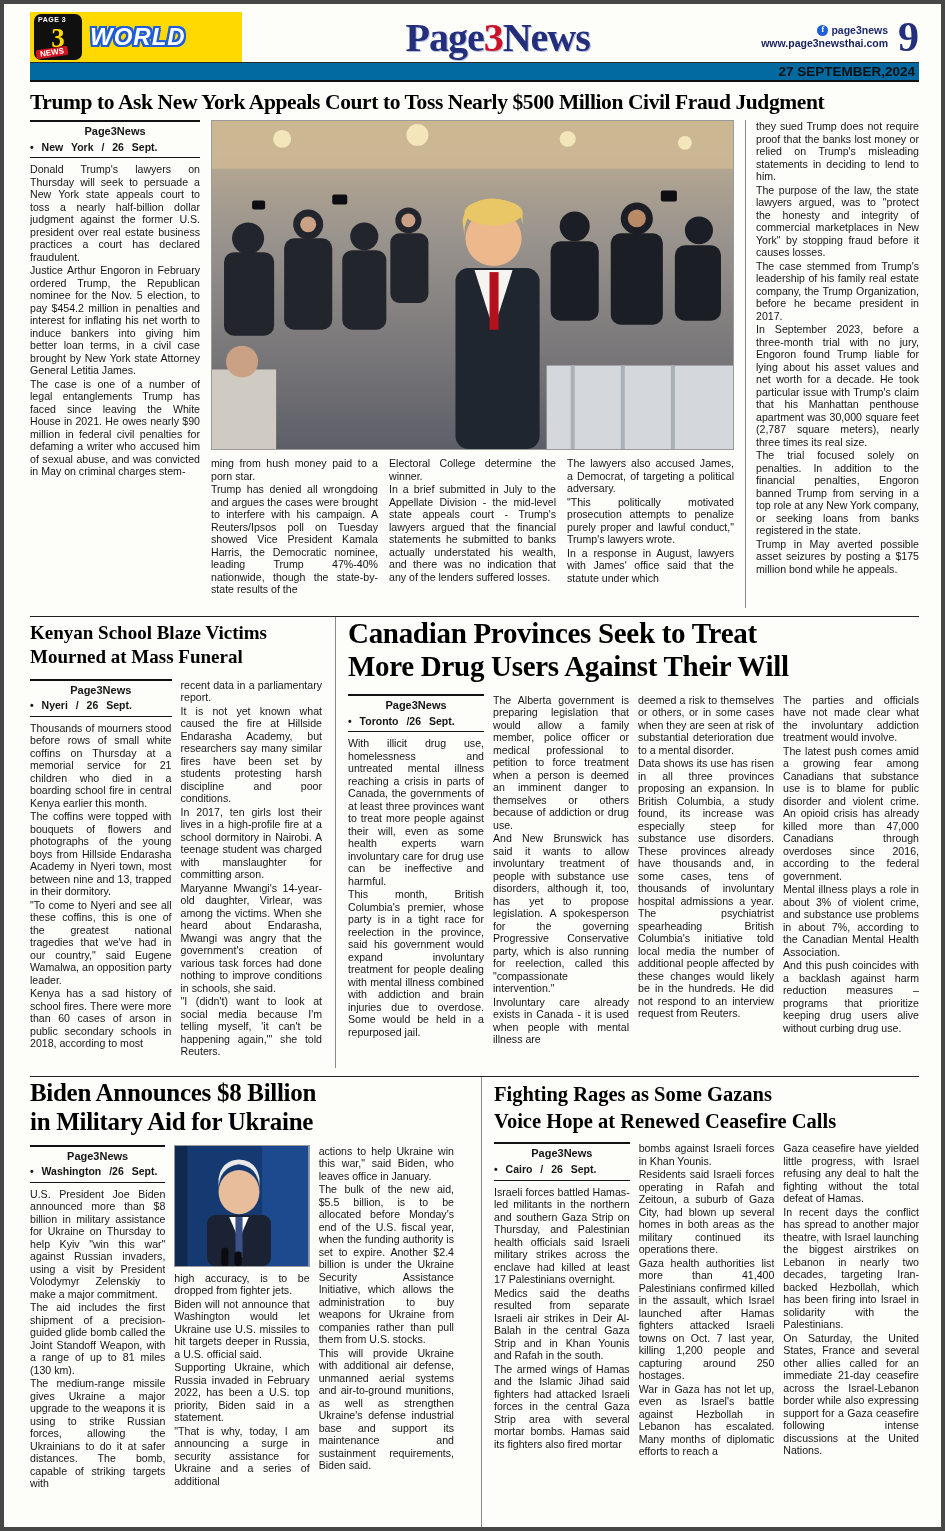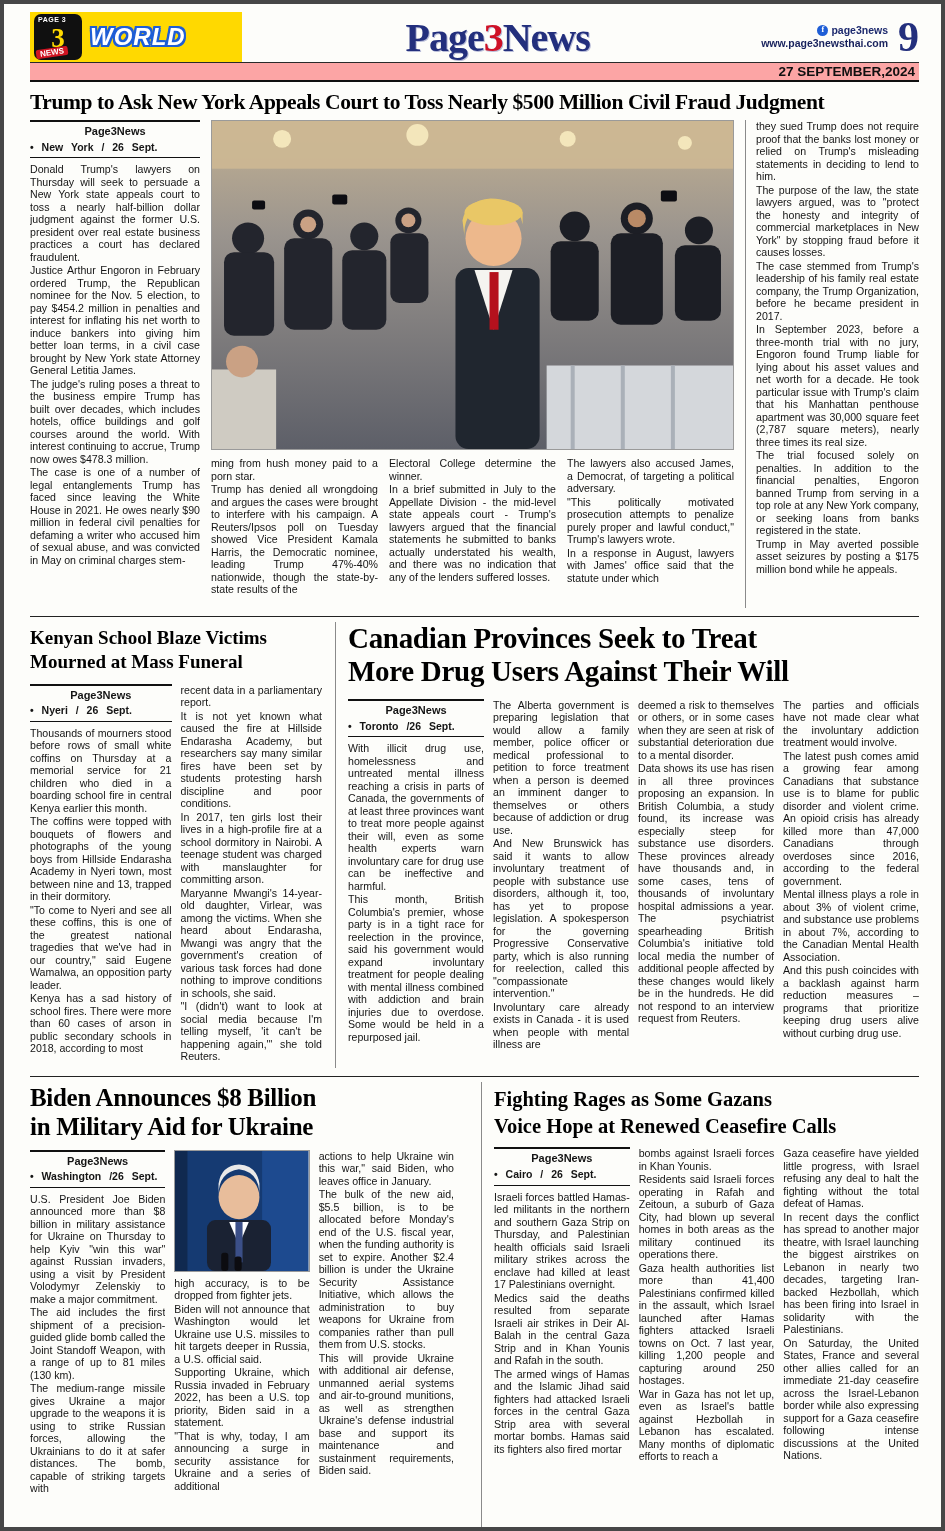--- a/index.html
+++ b/index.html
@@ -18,21 +18,21 @@
   .world { font: italic 900 24px "Liberation Sans", sans-serif; color: #ffffff; letter-spacing: 1px;
     text-shadow: -2px 0 #1f5ed6, 2px 0 #1f5ed6, 0 -2px #1f5ed6, 0 2px #1f5ed6, 2px 2px #1f5ed6, -2px -2px #1f5ed6, 2px -2px #1f5ed6, -2px 2px #1f5ed6; }
   .masthead { flex: 1; text-align: center; align-self: center; font-family: "Liberation Serif", serif; font-weight: bold; font-size: 40px; color: #232f7d; letter-spacing: -1px; text-shadow: 1px 1px 0 #b9bdd8; }
   .masthead .m2 { color: #cf1126; }
   .header-right { display: flex; align-items: center; gap: 10px; padding-left: 8px; }
   .social-block { text-align: right; line-height: 1.25; color: #1d2a6e; }
   .social-row { font-size: 10.5px; font-weight: bold; display: flex; justify-content: flex-end; align-items: center; gap: 3px; }
   .fb-icon { display: inline-flex; width: 11px; height: 11px; border-radius: 50%; background: #1f5ed6; color: #fff; font-size: 8px; font-weight: bold; align-items: center; justify-content: center; font-family: "Liberation Serif", serif; }
   .website { font-size: 10.5px; font-weight: bold; color: #17215c; }
   .pagenum { font-family: "Liberation Serif", serif; font-weight: bold; font-size: 42px; color: #232f7d; line-height: 1; }
-  .date-bar { background: #fca5a5; height: 20px; display: flex; align-items: center; justify-content: flex-end; padding-right: 4px; font-weight: bold; font-size: 13.5px; color: #101010; border-top: 1px solid #2a2a2a; border-bottom: 2px solid #101010; }
+  .date-bar { background: #0369a1; height: 20px; display: flex; align-items: center; justify-content: flex-end; padding-right: 4px; font-weight: bold; font-size: 13.5px; color: #101010; border-top: 1px solid #2a2a2a; border-bottom: 2px solid #101010; }
   
   .hl { font-family: "Liberation Serif", serif; font-weight: bold; color: #000; text-align: left; }
   .trump-headline { font-size: 21.5px; letter-spacing: -0.4px; white-space: nowrap; overflow: hidden; margin: 8px 0 5px; }
   .kenya-headline { font-size: 19px; line-height: 1.25; margin: 4px 0 10px; }
   .canada-headline { font-size: 29px; line-height: 1.15; margin: 0 0 10px; letter-spacing: -0.3px; }
   .biden-headline { font-size: 25px; line-height: 1.15; margin: 2px 0 8px; letter-spacing: -0.3px; }
   .gaza-headline { font-size: 20.5px; line-height: 1.3; margin: 4px 0 8px; }
   
   .byline { border-top: 2px solid #111; border-bottom: 1.5px solid #111; padding: 3px 0 4px; margin-bottom: 5px; }
   .byline .brand { text-align: center; font-weight: bold; font-size: 11px; }
@@ -40,21 +40,21 @@
   
   .cols { display: grid; }
   .col { font-size: 10.6px; line-height: 1.18; text-align: justify; color: #141414; overflow: hidden; }
   .col p { margin: 0 0 1px 0; }
   
   .trump-cols { grid-template-columns: 170px 1fr 174px; column-gap: 11px; height: 488px; overflow: hidden; }
   .trump-mid .photo-wrap { width: 100%; height: 330px; margin-bottom: 7px; border: 1px solid #9a9a9a; }
   .trump-sub { display: grid; grid-template-columns: repeat(3, 1fr); column-gap: 11px; }
   .v-rule { border-left: 1px solid #8a8a8a; padding-left: 10px; }
   
-  .band { border-top: 1.5px solid #222; margin-top: 8px; padding-top: 5px; }
+  .band { border-top: 1.5px solid #222; margin-top: 8px; }
   .band-middle { display: grid; grid-template-columns: 292px 1fr; column-gap: 13px; height: 452px; overflow: hidden; }
   .kenya-cols { grid-template-columns: 1fr 1fr; column-gap: 9px; }
   .canada { border-left: 1px solid #8a8a8a; padding-left: 12px; }
   .canada-cols { grid-template-columns: repeat(4, 1fr); column-gap: 9px; }
   
   .band-bottom { display: grid; grid-template-columns: 424px 1fr; column-gap: 27px; height: 452px; overflow: hidden; }
   .biden-cols { grid-template-columns: repeat(3, 1fr); column-gap: 9px; }
   .biden-photo-wrap { width: 100%; height: 122px; margin-bottom: 5px; border: 1px solid #9a9a9a; }
   .gaza { border-left: 1px solid #8a8a8a; padding-left: 12px; }
   .gaza-cols { grid-template-columns: repeat(3, 1fr); column-gap: 9px; }
@@ -94,21 +94,20 @@
     <h1 class="hl trump-headline">Trump to Ask New York Appeals Court to Toss Nearly $500 Million Civil Fraud Judgment</h1>
     <div class="cols trump-cols">
       <div class="col">
         <div class="byline">
           <div class="brand">Page3News</div>
           <div class="loc">• New York / 26 Sept.</div>
         </div>
         <div class="paras">
             <p>Donald Trump's lawyers on Thursday will seek to persuade a New York state appeals court to toss a nearly half-billion dollar judgment against the former U.S. president over real estate business practices a court has declared fraudulent.</p>
             <p>Justice Arthur Engoron in February ordered Trump, the Republican nominee for the Nov. 5 election, to pay $454.2 million in penalties and interest for inflating his net worth to induce bankers into giving him better loan terms, in a civil case brought by New York state Attorney General Letitia James.</p>
-            <p>The judge's ruling poses a threat to the business empire Trump has built over decades, which includes hotels, office buildings and golf courses around the world. With interest continuing to accrue, Trump now owes $478.3 million.</p>
             <p>The case is one of a number of legal entanglements Trump has faced since leaving the White House in 2021. He owes nearly $90 million in federal civil penalties for defaming a writer who accused him of sexual abuse, and was convicted in May on criminal charges stem-</p>
           </div>
       </div>
       <div class="trump-mid">
         <div class="photo-wrap">
           <svg viewBox="0 0 520 330" preserveAspectRatio="none">
             <defs>
               <linearGradient id="tg" x1="0" y1="0" x2="0" y2="1">
                 <stop offset="0" stop-color="#c3b192"></stop>
                   <stop offset="0.35" stop-color="#9a948e"></stop>

